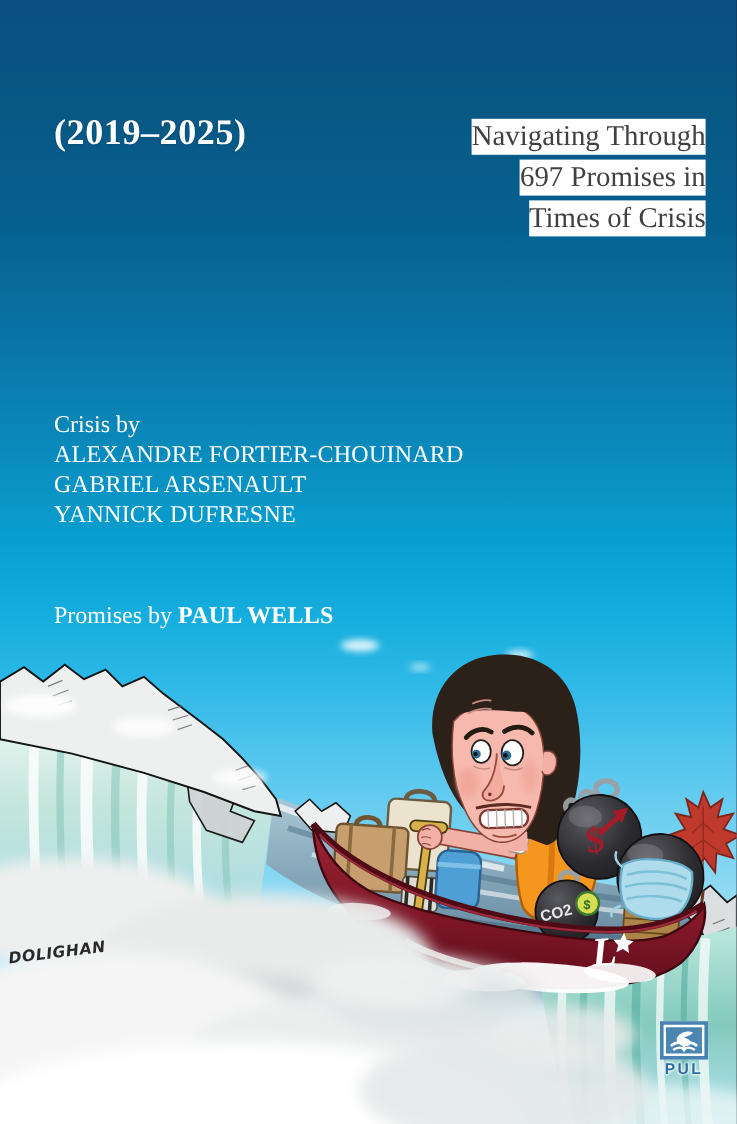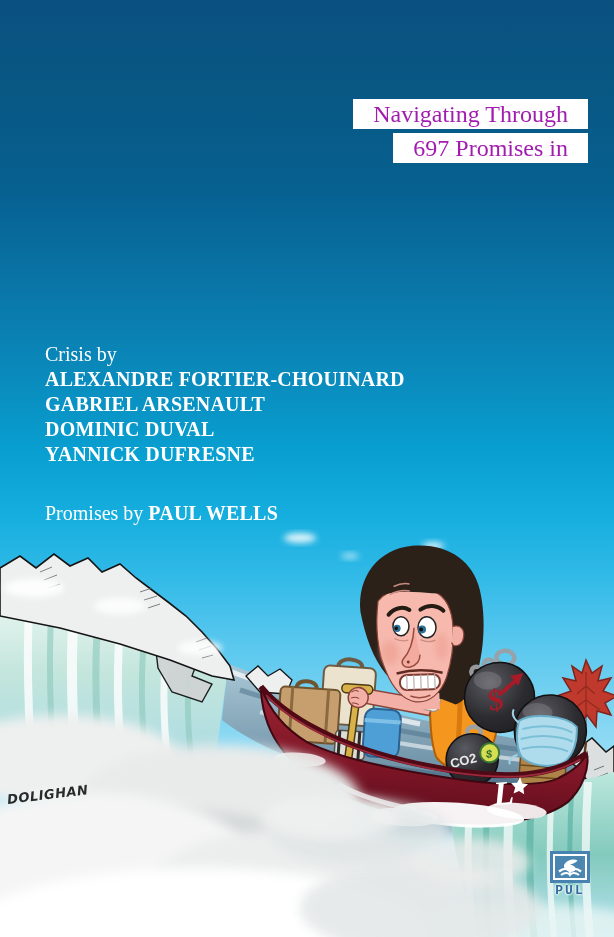--- a/index.html
+++ b/index.html
@@ -14,41 +14,41 @@
   .title{
     position:absolute;left:45px;top:90px;width:400px;
     color:#ffffff;font-weight:700;font-size:30px;line-height:42px;letter-spacing:.5px;
     text-shadow:0 1px 2px rgba(0,40,70,.25);
   }
   .subtitle{
     position:absolute;right:26px;top:99px;
     display:flex;flex-direction:column;align-items:flex-end;gap:4px;
   }
   .sub-box{
-    background:#ffffff;color:#a21caf;
-    font-size:24px;line-height:30px;padding:0 20px;white-space:nowrap;
+    background:#ffffff;color:#404040;
+    font-size:24px;line-height:30px;padding:0 0;white-space:nowrap;
   }
   .editors{
     position:absolute;left:45px;top:342px;color:#ffffff;
     font-size:20px;line-height:25px;
   }
-  .editors .name{font-weight:700;letter-spacing:.2px;font-size:20px;}
+  .editors .name{font-weight:400;letter-spacing:.2px;font-size:20px;}
   .foreword{
     position:absolute;left:45px;top:502px;color:#ffffff;font-size:20px;
   }
   .foreword b{letter-spacing:.2px;text-align:center;}
   .art{position:absolute;left:0;top:0;width:614px;height:937px;}
   .pul{position:absolute;left:549px;top:851px;width:42px;text-align:center;}
   .pul-box{
     width:40px;height:32px;margin:0 auto;background:rgba(72,130,176,.95);
     box-shadow:inset 0 0 0 3px rgba(72,130,176,1), inset 0 0 0 5px #ffffff;
     display:flex;align-items:center;justify-content:center;
   }
   .pul-label{
-    margin-top:1px;color:#2f6da0;font-family:Liberation Mono, monospace;
+    margin-top:1px;color:#2f6da0;font-family:Liberation Sans, sans-serif;
     font-weight:700;font-size:13px;line-height:14px;letter-spacing:2px;
     text-shadow:0 0 2px #fff,0 0 3px #fff,0 0 3px #fff;
   }
   .signature{
     position:absolute;left:7px;top:787px;transform:rotate(-7deg);
     color:#141414;font-family:"DejaVu Sans",sans-serif;
     font-style:italic;font-weight:700;font-size:13px;letter-spacing:.5px;opacity:.9;
   }
 </style>
 </head>
@@ -280,32 +280,33 @@
       <ellipse cx="300" cy="888" rx="150" ry="60" fill="#eceeee" filter="url(#blur6)"></ellipse>
       <ellipse cx="200" cy="930" rx="230" ry="62" fill="#ffffff" filter="url(#blur6)"></ellipse>
       <ellipse cx="420" cy="908" rx="120" ry="45" fill="#e4e8e8" opacity=".9" filter="url(#blur6)"></ellipse>
       <ellipse cx="360" cy="832" rx="90" ry="33" fill="#dfe4e4" opacity=".8" filter="url(#blur6)"></ellipse>
       <ellipse cx="470" cy="862" rx="60" ry="24" fill="#eaeceb" opacity=".85" filter="url(#blur6)"></ellipse>
       <ellipse cx="330" cy="818" rx="70" ry="22" fill="#f0f2f1" opacity=".85" filter="url(#blur6)"></ellipse>
     </g>
   </svg>
 
   <div class="title">
+    <div>(2019–2025)</div>
   </div>
 
   <div class="subtitle">
     <div class="sub-box">Navigating Through</div>
     <div class="sub-box">697 Promises in</div>
+    <div class="sub-box">Times of Crisis</div>
   </div>
 
   <div class="editors">
     <div>Crisis by</div>
     <div class="name">ALEXANDRE FORTIER-CHOUINARD</div>
     <div class="name">GABRIEL ARSENAULT</div>
-    <div class="name">DOMINIC DUVAL</div>
     <div class="name">YANNICK DUFRESNE</div>
   </div>
 
   <div class="foreword"><span>Promises by </span><b>PAUL WELLS</b></div>
 
   <div class="signature">DOLIGHAN</div>
 
   <div class="pul">
     <div class="pul-box">
       <svg width="30" height="22" viewBox="0 0 30 22">

